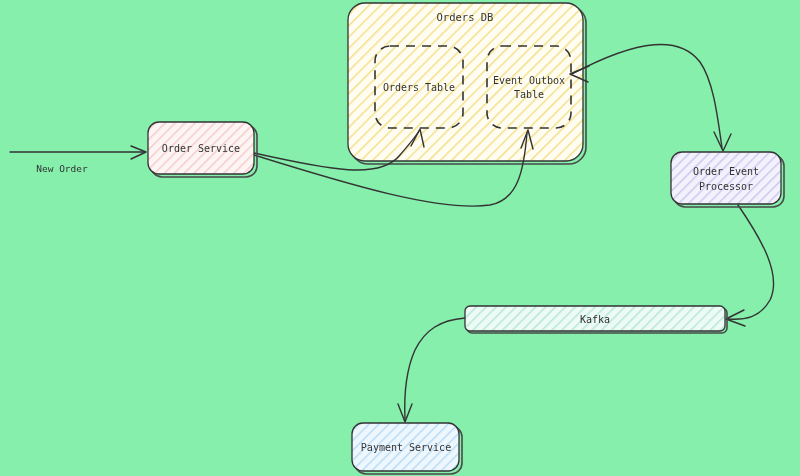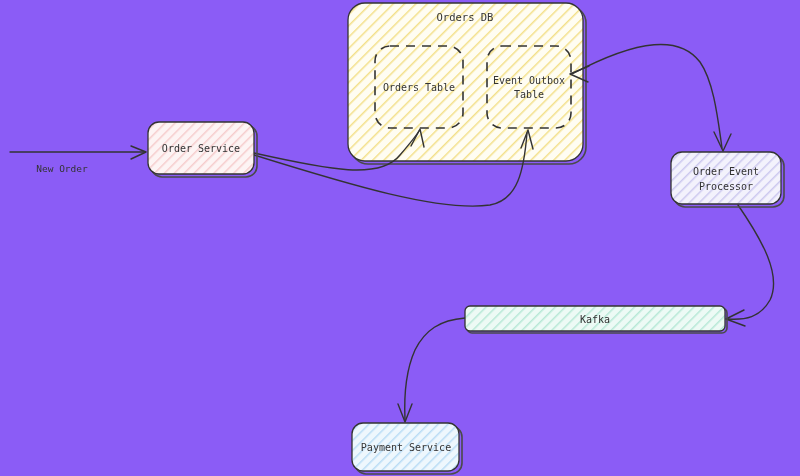--- a/index.html
+++ b/index.html
@@ -7,21 +7,21 @@
     padding: 0;
     background: #ffffff;
   }
   body {
     font-family: "DejaVu Sans Mono", monospace;
   }
   #canvas {
     position: relative;
     width: 800px;
     height: 476px;
-    background: #8b5cf6;
+    background: #86efac;
     overflow: hidden;
   }
   #diagram-svg {
     position: absolute;
     left: 0;
     top: 0;
     width: 800px;
     height: 476px;
   }
   .node-label {

